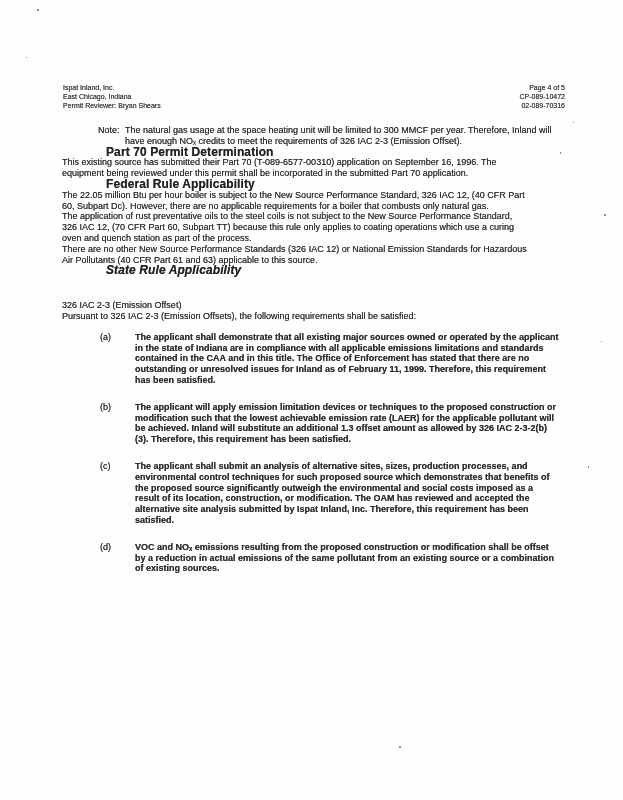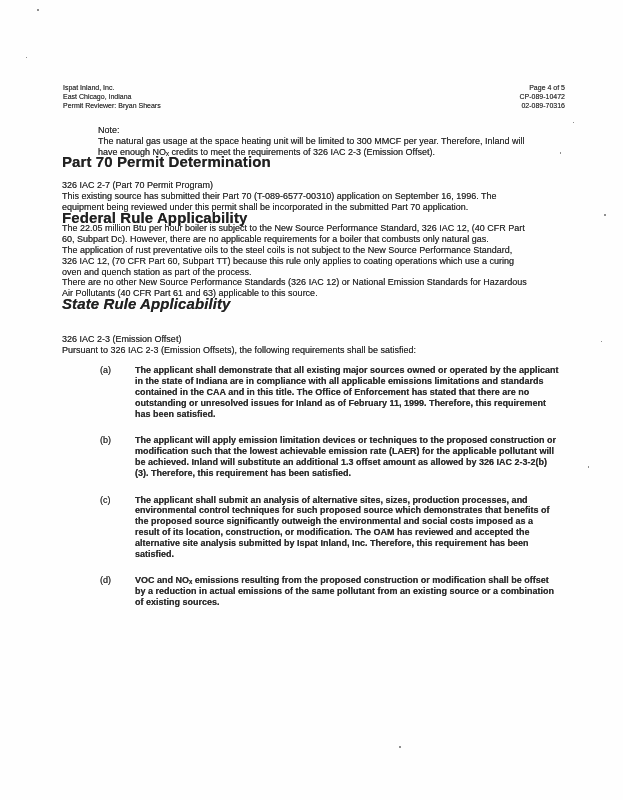--- a/index.html
+++ b/index.html
@@ -33,31 +33,31 @@
   .content {
     position: absolute;
     top: 125px;
     left: 62px;
     width: 501px;
     font-size: 9px;
     line-height: 10.8px;
   }
   .content p, .content h3, .rule-line { margin: 0; padding: 0; }
   h3.sec-heading {
-    font-size: 15px;
+    font-size: 12px;
     font-weight: 700;
     letter-spacing: 0.1px;
     color: #222;
+    margin-left: 44px;
   }
   .rule-line { }
   .note-row {
     margin-left: 36px;
     display: flex;
     align-items: flex-start;
-    flex-direction: column;
   }
   .note-label { flex: none; width: 27px; }
   .note-text { width: 437px; }
   .para-indent { margin-left: 35px; width: 466px; }
   .mt-sm { margin-top: 24px; }
   .mt-md { margin-top: 12px; }
   .mt-lg { margin-top: 15px; }
   .mt-xl { margin-top: 20px; font-style: italic; }
   .item-row {
     margin-left: 38px;
@@ -95,21 +95,20 @@
   <div class="content">
 
     <div class="note-row">
       <span class="note-label">Note:</span>
       <p class="note-text">The natural gas usage at the space heating unit will be limited to 300 MMCF per year. Therefore, Inland will have enough NOₓ credits to meet the requirements of 326 IAC 2-3 (Emission Offset).</p>
     </div>
 
 
     <h3 class="sec-heading mt-lg">Part 70 Permit Determination</h3>
 
-    <div class="rule-line mt-md">326 IAC 2-7 (Part 70 Permit Program)</div>
     <p class="para-indent">This existing source has submitted their Part 70 (T-089-6577-00310) application on September 16, 1996.  The equipment being reviewed under this permit shall be incorporated in the submitted Part 70 application.</p>
 
     <h3 class="sec-heading mt-sm">Federal Rule Applicability</h3>
 
     <p class="para-indent mt-md">The 22.05 million Btu per hour boiler is subject to the New Source Performance Standard, 326 IAC 12, (40 CFR Part 60, Subpart Dc).  However, there are no applicable requirements for a boiler that combusts only natural gas.</p>
     <p class="para-indent mt-md">The application of rust preventative oils to the steel coils is not subject to the New Source Performance Standard, 326 IAC 12, (70 CFR Part 60, Subpart TT) because this rule only applies to coating operations which use a curing oven and quench station as part of the process.</p>
     <p class="para-indent mt-md">There are no other New Source Performance Standards (326 IAC 12) or National Emission Standards for Hazardous Air Pollutants (40 CFR Part 61 and 63) applicable to this source.</p>
 
     <h3 class="sec-heading mt-xl">State Rule Applicability</h3>
 

